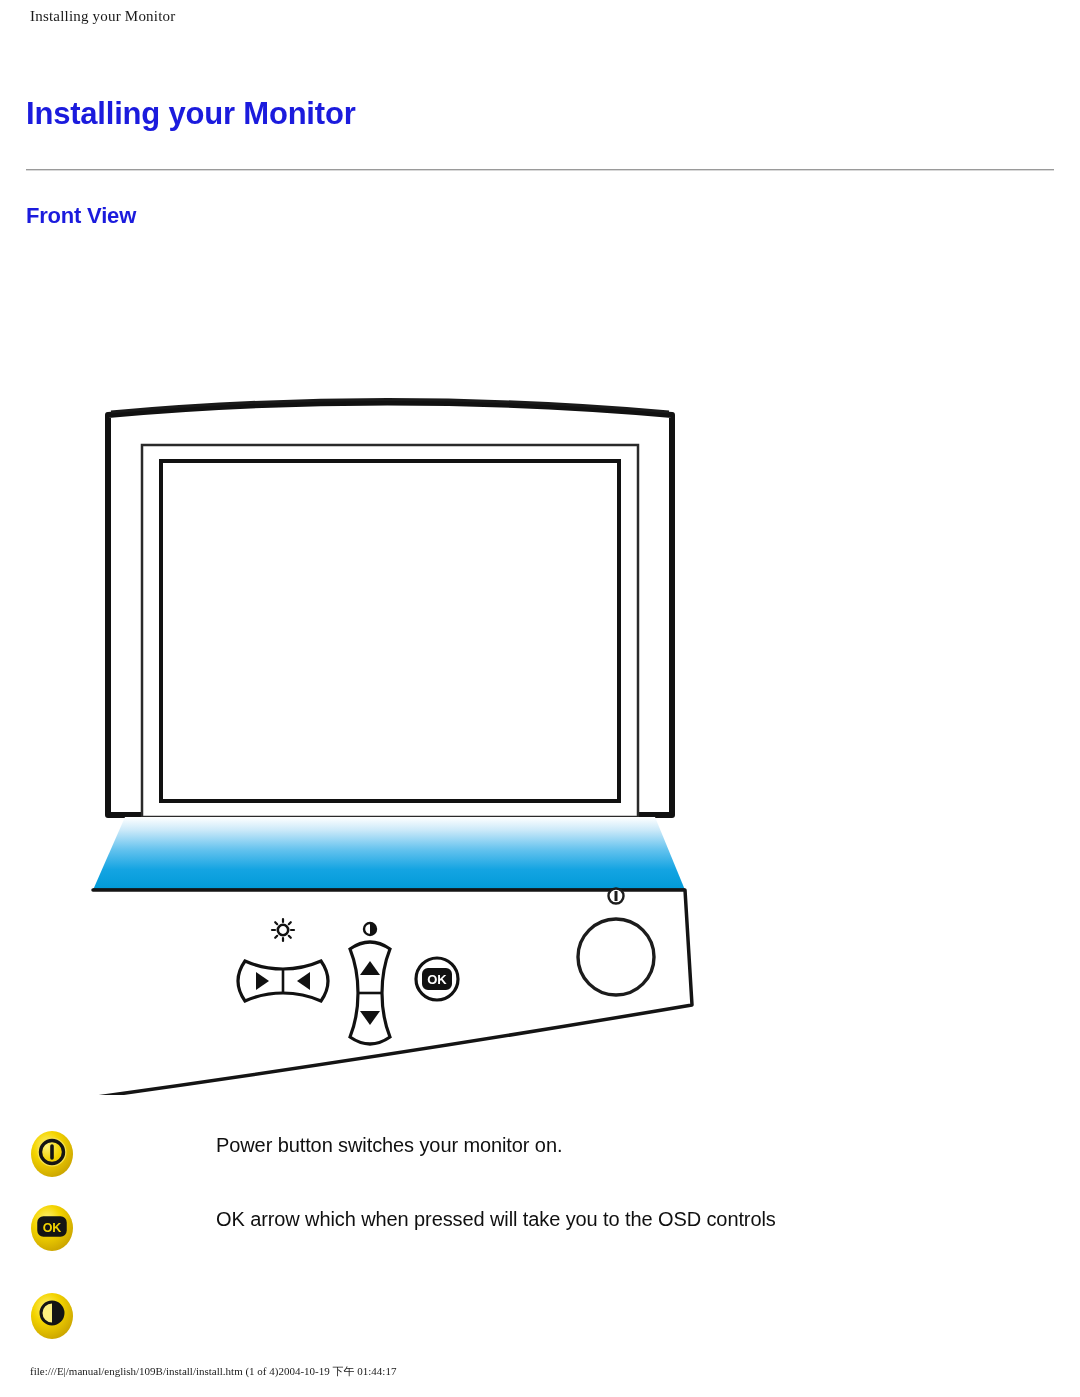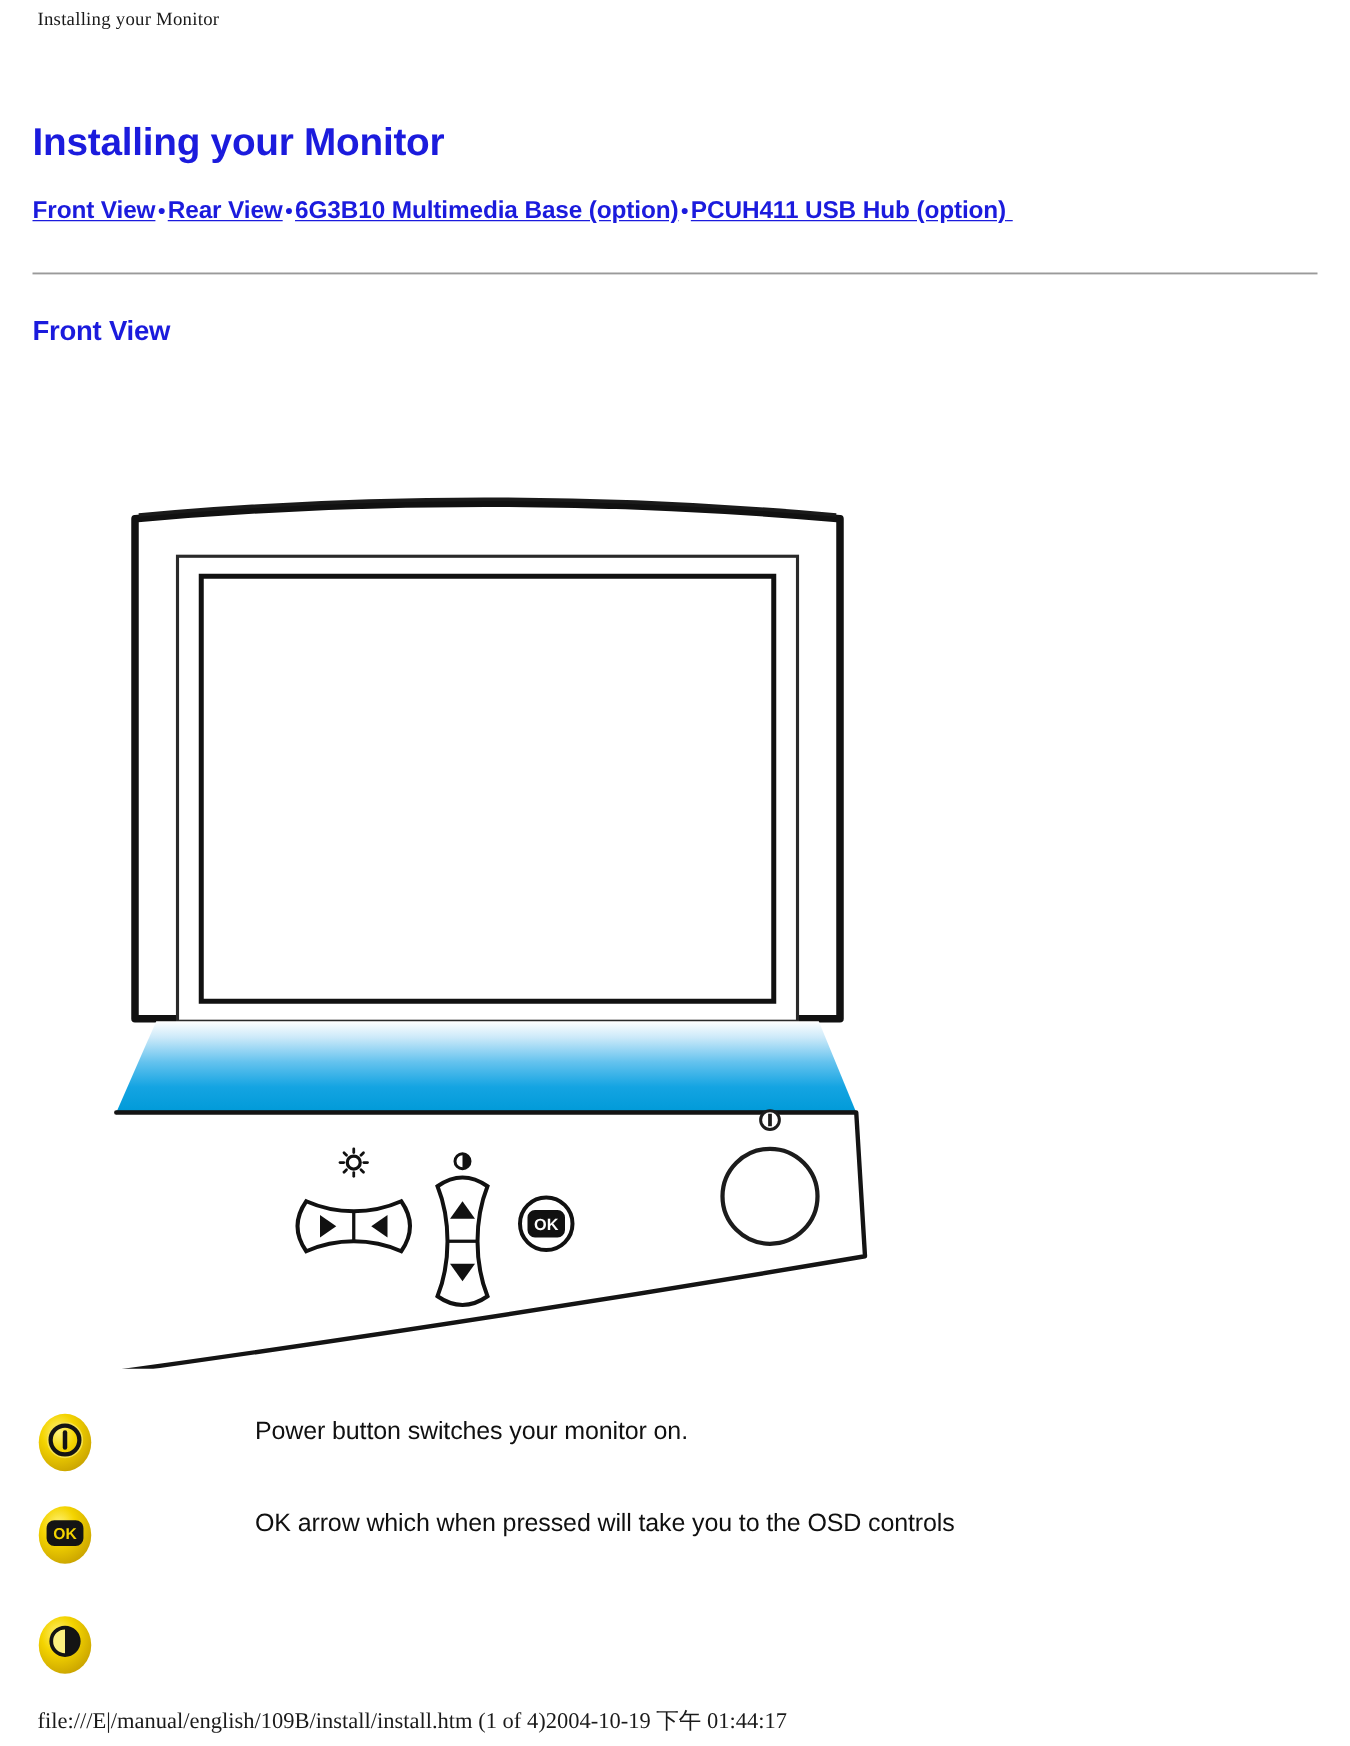--- a/index.html
+++ b/index.html
@@ -97,20 +97,21 @@
   .legend {
     position: absolute;
     left: 22px;
     top: 1125px;
     width: 1040px;
   }
   .legend-row {
     display: flex;
     align-items: flex-start;
     margin-bottom: 16px;
+    gap: 12px;
   }
   .legend-icon {
     width: 60px;
     min-width: 60px;
     height: 58px;
     display: flex;
     align-items: center;
     justify-content: center;
   }
   .legend-text {
@@ -122,37 +123,34 @@
     letter-spacing: -0.1px;
   }
   .legend-row.tall .legend-icon { height: 86px; }
 
   
   .page-footer {
     position: absolute;
     left: 30px;
     top: 1364px;
     font-family: "Liberation Serif", serif;
-    font-size: 18px;
+    font-size: 11px;
     color: #1a1a1a;
     white-space: nowrap;
   }
 </style>
 </head>
 <body>
 
 <div class="page-header">Installing your Monitor</div>
 
 <div class="content">
 
   <h1 class="doc-title">Installing your Monitor</h1>
 
-  <div class="nav-links">
-    <a href="#">Front View</a><span class="nav-sep">•</span><a href="#">Rear View</a><span class="nav-sep">•</span><a href="#">6G3B10 Multimedia Base (option)</a><span class="nav-sep">•</span><a href="#">PCUH411 USB Hub (option)</a><span class="nav-tail">&nbsp;</span>
-  </div>
 
   <div class="rule"></div>
 
   <div class="section-title">Front View</div>
 </div>
 
 <div class="monitor-figure">
   <svg width="640" height="710" viewBox="0 0 640 710" xmlns="http://www.w3.org/2000/svg">
     <defs>
       <linearGradient id="baseBlue" x1="0" y1="0" x2="0" y2="1">

